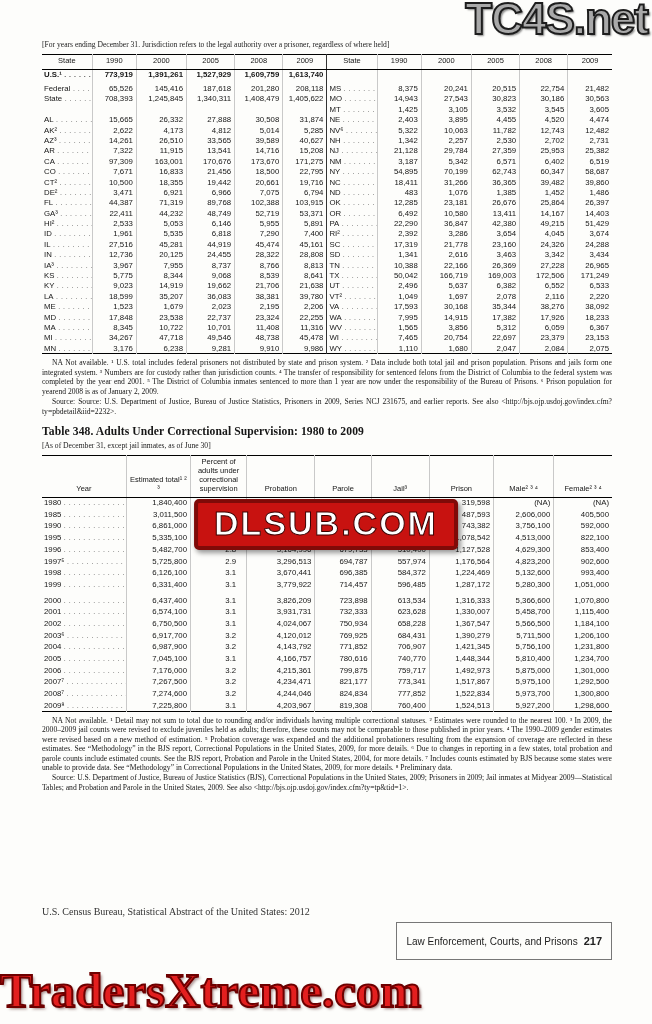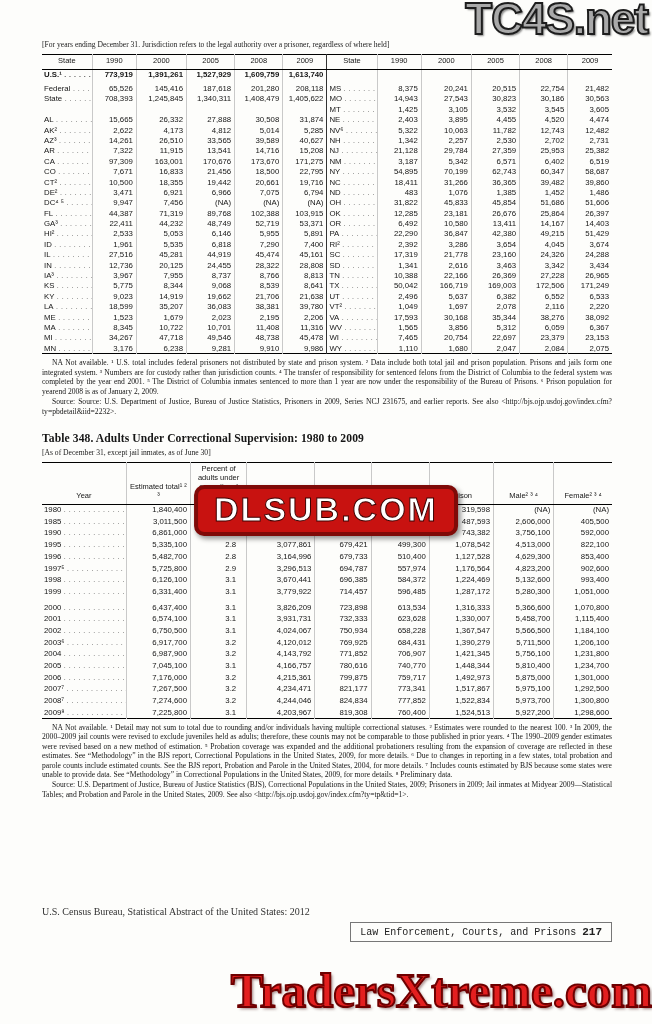--- a/index.html
+++ b/index.html
@@ -26,39 +26,39 @@
   .t347 tbody td{height:10.4px}
   .t348 tbody td{height:11.7px}
   .num{text-align:right;white-space:nowrap}
   .lbl{white-space:nowrap;overflow:hidden;text-align:left}
   .dots{color:#555}
   .dots::after{content:" . . . . . . . . . . . . . . . . . . . . . ";letter-spacing:.5px;font-size:7px}
   tr.bold td{font-weight:bold}
   tr.sp td{height:4px;border-left:1px solid #c9c9c9}
   tr.sp td:first-child{border-left:none}
   .t348 td:nth-child(3){text-align:right;padding-right:10px}
-  .section-348{margin-top:15px}
+  .section-348{margin-top:8px}
 
   
   .footer-right{position:absolute;right:40px;top:922px;border:1px solid #777;
-      padding:3px 9px;font-family:Liberation Mono, monospace;font-size:10px;color:#222}
+      padding:12px 9px;font-family:Liberation Sans, sans-serif;font-size:10px;color:#222}
   .footer-right .pnum{font-weight:bold;font-size:11px;margin-left:6px}
   .footer-left{position:absolute;left:42px;top:906px;font-size:10px;color:#333}
 
   
   .wm{position:absolute;z-index:9;pointer-events:none}
   .wm-top{top:-6px;right:4px;font-family:"Liberation Sans",sans-serif;font-weight:bold;
       font-size:44px;letter-spacing:-1px;color:#a9a9a9;
       -webkit-text-stroke:2px #1d1d1d;text-shadow:2px 2px 2px rgba(0,0,0,.45)}
-  .wm-mid{top:485px;left:50%;transform:translateX(-50%);
-      background:#c81210;border:4px solid #7f0a08;border-radius:10px;
+  .wm-mid{top:499px;left:50%;transform:translateX(-50%);
+      background:#c81210;border:4px solid #7f0a08;border-radius:5px;
       padding:1px 16px 3px 16px;box-shadow:2px 3px 5px rgba(0,0,0,.4)}
   .wm-mid span{font-family:"Liberation Sans",sans-serif;font-weight:bold;font-size:34px;
       letter-spacing:2px;color:#ffffff;-webkit-text-stroke:1px #3a0000}
-  .wm-bottom{top:962px;left:0;width:652px;text-align:right;
+  .wm-bottom{top:962px;left:0;width:652px;text-align:left;
       font-family:"Liberation Serif",serif;font-weight:bold;font-size:49px;
       color:#e31f1f;-webkit-text-stroke:2px #6e0000;letter-spacing:0px;
       text-shadow:2px 2px 3px rgba(60,0,0,.5)}
 </style>
 </head>
 <body>
 
 <div class="page">
 
 
@@ -272,34 +272,20 @@
           <td class="num">7,075</td>
           <td class="num">6,794</td>
           <td class="lbl"><span>ND</span><span class="dots"></span></td>
           <td class="num">483</td>
           <td class="num">1,076</td>
           <td class="num">1,385</td>
           <td class="num">1,452</td>
           <td class="num">1,486</td>
         </tr>
         <tr>
-          <td class="lbl"><span>DC⁴ ⁵</span><span class="dots"></span></td>
-          <td class="num">9,947</td>
-          <td class="num">7,456</td>
-          <td class="num">(NA)</td>
-          <td class="num">(NA)</td>
-          <td class="num">(NA)</td>
-          <td class="lbl"><span>OH</span><span class="dots"></span></td>
-          <td class="num">31,822</td>
-          <td class="num">45,833</td>
-          <td class="num">45,854</td>
-          <td class="num">51,686</td>
-          <td class="num">51,606</td>
-        </tr>
-        <tr>
           <td class="lbl"><span>FL</span><span class="dots"></span></td>
           <td class="num">44,387</td>
           <td class="num">71,319</td>
           <td class="num">89,768</td>
           <td class="num">102,388</td>
           <td class="num">103,915</td>
           <td class="lbl"><span>OK</span><span class="dots"></span></td>
           <td class="num">12,285</td>
           <td class="num">23,181</td>
           <td class="num">26,676</td>
@@ -438,20 +424,34 @@
           <td class="num">1,679</td>
           <td class="num">2,023</td>
           <td class="num">2,195</td>
           <td class="num">2,206</td>
           <td class="lbl"><span>VA</span><span class="dots"></span></td>
           <td class="num">17,593</td>
           <td class="num">30,168</td>
           <td class="num">35,344</td>
           <td class="num">38,276</td>
           <td class="num">38,092</td>
+        </tr>
+        <tr>
+          <td class="lbl"><span>MD</span><span class="dots"></span></td>
+          <td class="num">17,848</td>
+          <td class="num">23,538</td>
+          <td class="num">22,737</td>
+          <td class="num">23,324</td>
+          <td class="num">22,255</td>
+          <td class="lbl"><span>WA</span><span class="dots"></span></td>
+          <td class="num">7,995</td>
+          <td class="num">14,915</td>
+          <td class="num">17,382</td>
+          <td class="num">17,926</td>
+          <td class="num">18,233</td>
         </tr>
         <tr>
           <td class="lbl"><span>MA</span><span class="dots"></span></td>
           <td class="num">8,345</td>
           <td class="num">10,722</td>
           <td class="num">10,701</td>
           <td class="num">11,408</td>
           <td class="num">11,316</td>
           <td class="lbl"><span>WV</span><span class="dots"></span></td>
           <td class="num">1,565</td>

